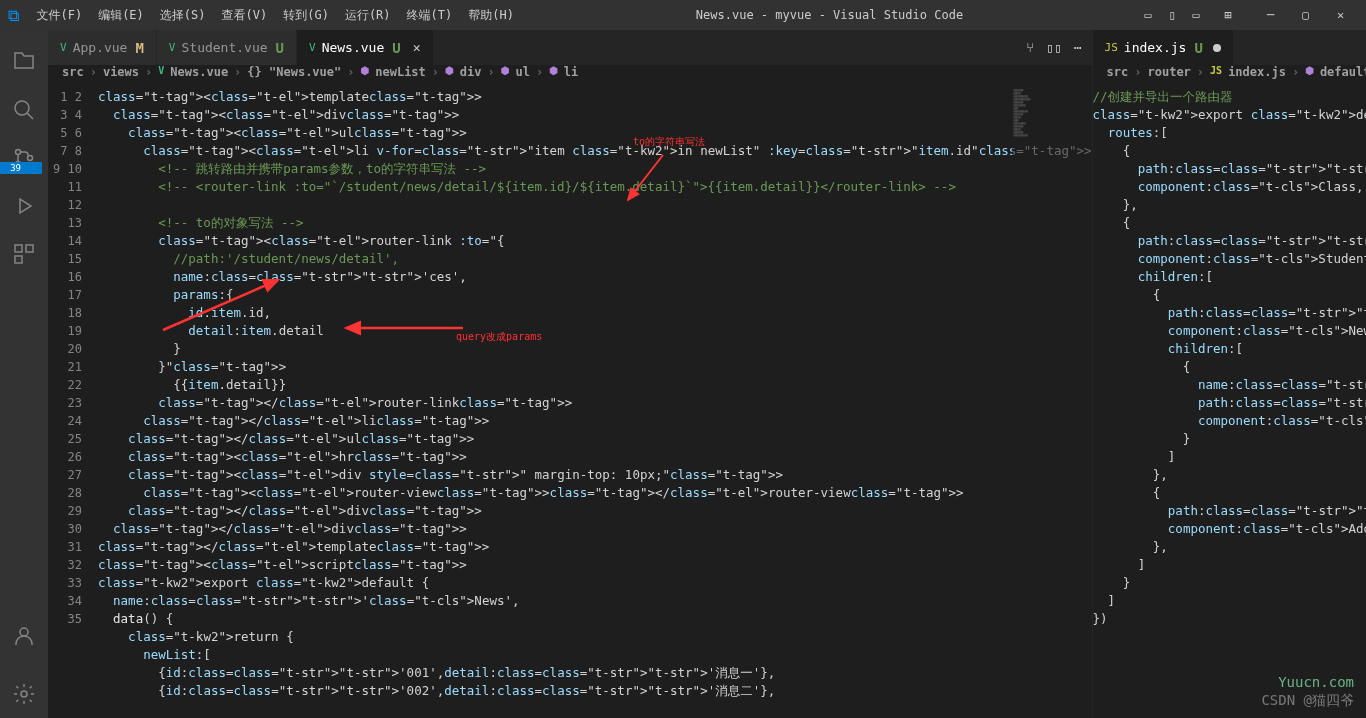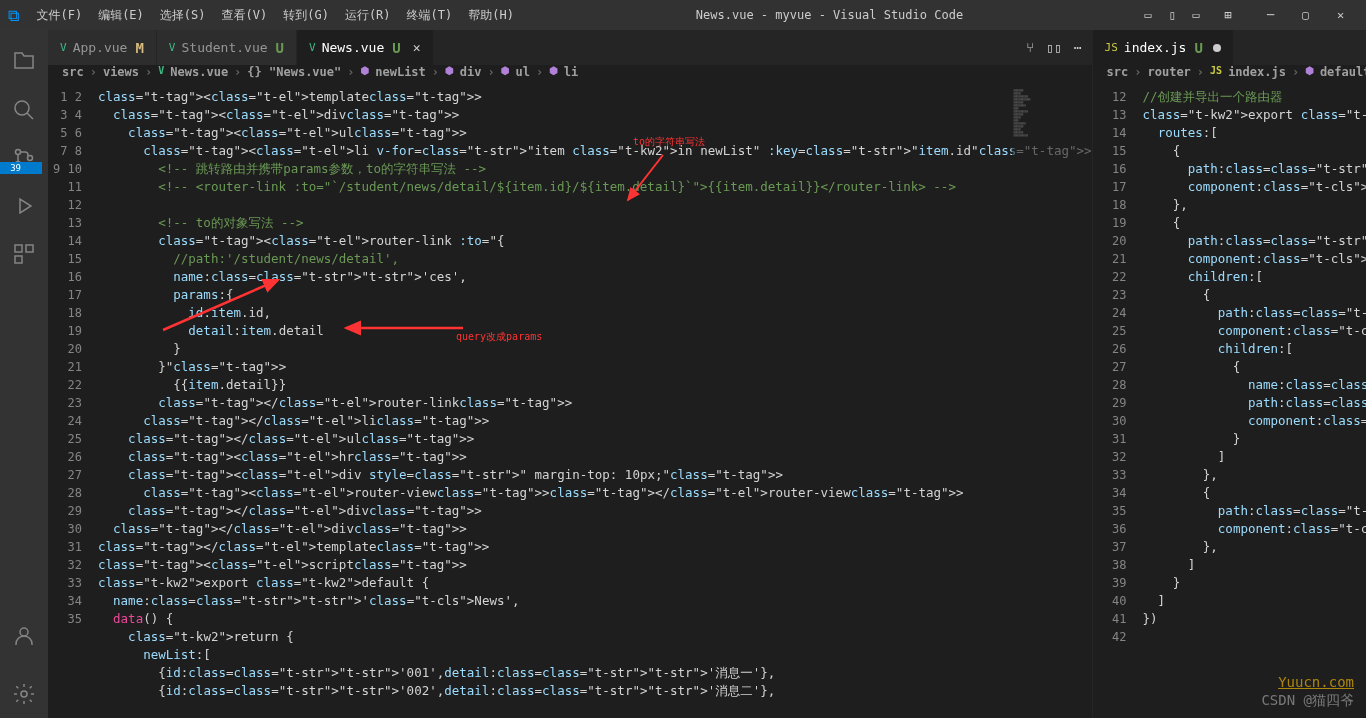--- a/index.html
+++ b/index.html
@@ -34,27 +34,27 @@
 .bc-sep{color:#666;}
 .bc-ic{color:#41b883;font-size:10px;}
 .bc-ic.js{color:#cbcb41;}
 .bc-ic.sym{color:#b180d7;}
 .code-area{flex:1;display:flex;overflow:hidden;position:relative;}
 .gutter{width:50px;text-align:right;padding-right:16px;color:#858585;font-size:12px;line-height:18px;padding-top:1px;user-select:none;}
 .code{flex:1;font-size:12.5px;line-height:18px;white-space:pre;padding-top:1px;}
 .minimap{position:absolute;right:0;top:0;width:80px;height:100%;background:#1e1e1e;opacity:0.6;}
 .minimap-content{font-size:2px;line-height:3px;color:#666;padding:2px;white-space:pre;}
 .t-attr{color:#9cdcfe;}
-.t-fn{color:#ec4899;}
+.t-fn{color:#e5e5e5;}
 .t-prop{color:#9cdcfe;}
 .t-cmt{color:#6a9955;}
 .anno{position:absolute;color:#ff3333;font-size:10px;font-weight:500;pointer-events:none;z-index:5;}
 .arrow{position:absolute;pointer-events:none;z-index:4;}
 .watermark{position:absolute;right:12px;color:#d0d0d0;font-size:14px;opacity:0.5;}
-.watermark.w1{bottom:28px;color:#eab308;opacity:0.7;text-decoration:underline;}
+.watermark.w1{bottom:28px;color:#86efac;opacity:0.7;}
 .watermark.w2{bottom:8px;}
 </style>
 </head>
 <body>
 
 <div class="titlebar">
   <span class="vscode-icon">⧉</span>
   <div class="menu">
     <span class="menu-item">文件(F)</span>
     <span class="menu-item">编辑(E)</span>
@@ -251,52 +251,20 @@
           <span class="bc-sep">›</span>
         <span>router</span>
           <span class="bc-sep">›</span>
         <span class="bc-ic js">JS</span>
           <span>index.js</span>
           <span class="bc-sep">›</span>
         <span class="bc-ic sym">⬢</span>
           <span>default</span>
       </div>
       <div class="code-area">
-        <div class="gutter" id="gutter-right">12
-13
-14
-15
-16
-17
-18
-19
-20
-21
-22
-23
-24
-25
-26
-27
-28
-29
-30
-31
-32
-33
-34
-35
-36
-37
-38
-39
-40
-41
-42
-</div>
         <div class="code" id="code-right"><div></div><div><span class="t-cmt">//创建并导出一个路由器</span></div><div><span <span="" class="t-attr">class</span>="t-kw2"&gt;export <span <span="" class="t-attr">class</span>="t-kw2"&gt;default ="t-kw2"&gt;new ="t-cls"&gt;VueRouter({</div><div>  <span class="t-prop">routes</span>:[</div><div>    {</div><div>      <span class="t-prop">path</span>:<span <span="" class="t-attr">class</span>=<span <span="" class="t-attr">class</span>="t-str"&gt;"t-str"&gt;'/class',</div><div>      <span class="t-prop">component</span>:<span <span="" class="t-attr">class</span>="t-cls"&gt;Class,</div><div>    },</div><div>    {</div><div>      <span class="t-prop">path</span>:<span <span="" class="t-attr">class</span>=<span <span="" class="t-attr">class</span>="t-str"&gt;"t-str"&gt;'/student',</div><div>      <span class="t-prop">component</span>:<span <span="" class="t-attr">class</span>="t-cls"&gt;Student,</div><div>      <span class="t-prop">children</span>:[</div><div>        {</div><div>          <span class="t-prop">path</span>:<span <span="" class="t-attr">class</span>=<span <span="" class="t-attr">class</span>="t-str"&gt;"t-str"&gt;'news',</div><div>          <span class="t-prop">component</span>:<span <span="" class="t-attr">class</span>="t-cls"&gt;News,</div><div>          <span class="t-prop">children</span>:[</div><div>            {</div><div>              <span class="t-prop">name</span>:<span <span="" class="t-attr">class</span>=<span <span="" class="t-attr">class</span>="t-str"&gt;"t-str"&gt;'ces',</div><div>              <span class="t-prop">path</span>:<span <span="" class="t-attr">class</span>=<span <span="" class="t-attr">class</span>="t-str"&gt;"t-str"&gt;'detail/:id/:detail',</div><div>              <span class="t-prop">component</span>:<span <span="" class="t-attr">class</span>="t-cls"&gt;Detail</div><div>            }</div><div>          ]</div><div>        },</div><div>        {</div><div>          <span class="t-prop">path</span>:<span <span="" class="t-attr">class</span>=<span <span="" class="t-attr">class</span>="t-str"&gt;"t-str"&gt;'address',</div><div>          <span class="t-prop">component</span>:<span <span="" class="t-attr">class</span>="t-cls"&gt;Address</div><div>        },</div><div>      ]</div><div>    }</div><div>  ]</div><div>})</div></div>
 
       </div>
 
     </div>
   </div>
 </div>
 
 <div class="watermark w1">Yuucn.com</div>
 <div class="watermark w2">CSDN @猫四爷</div>

